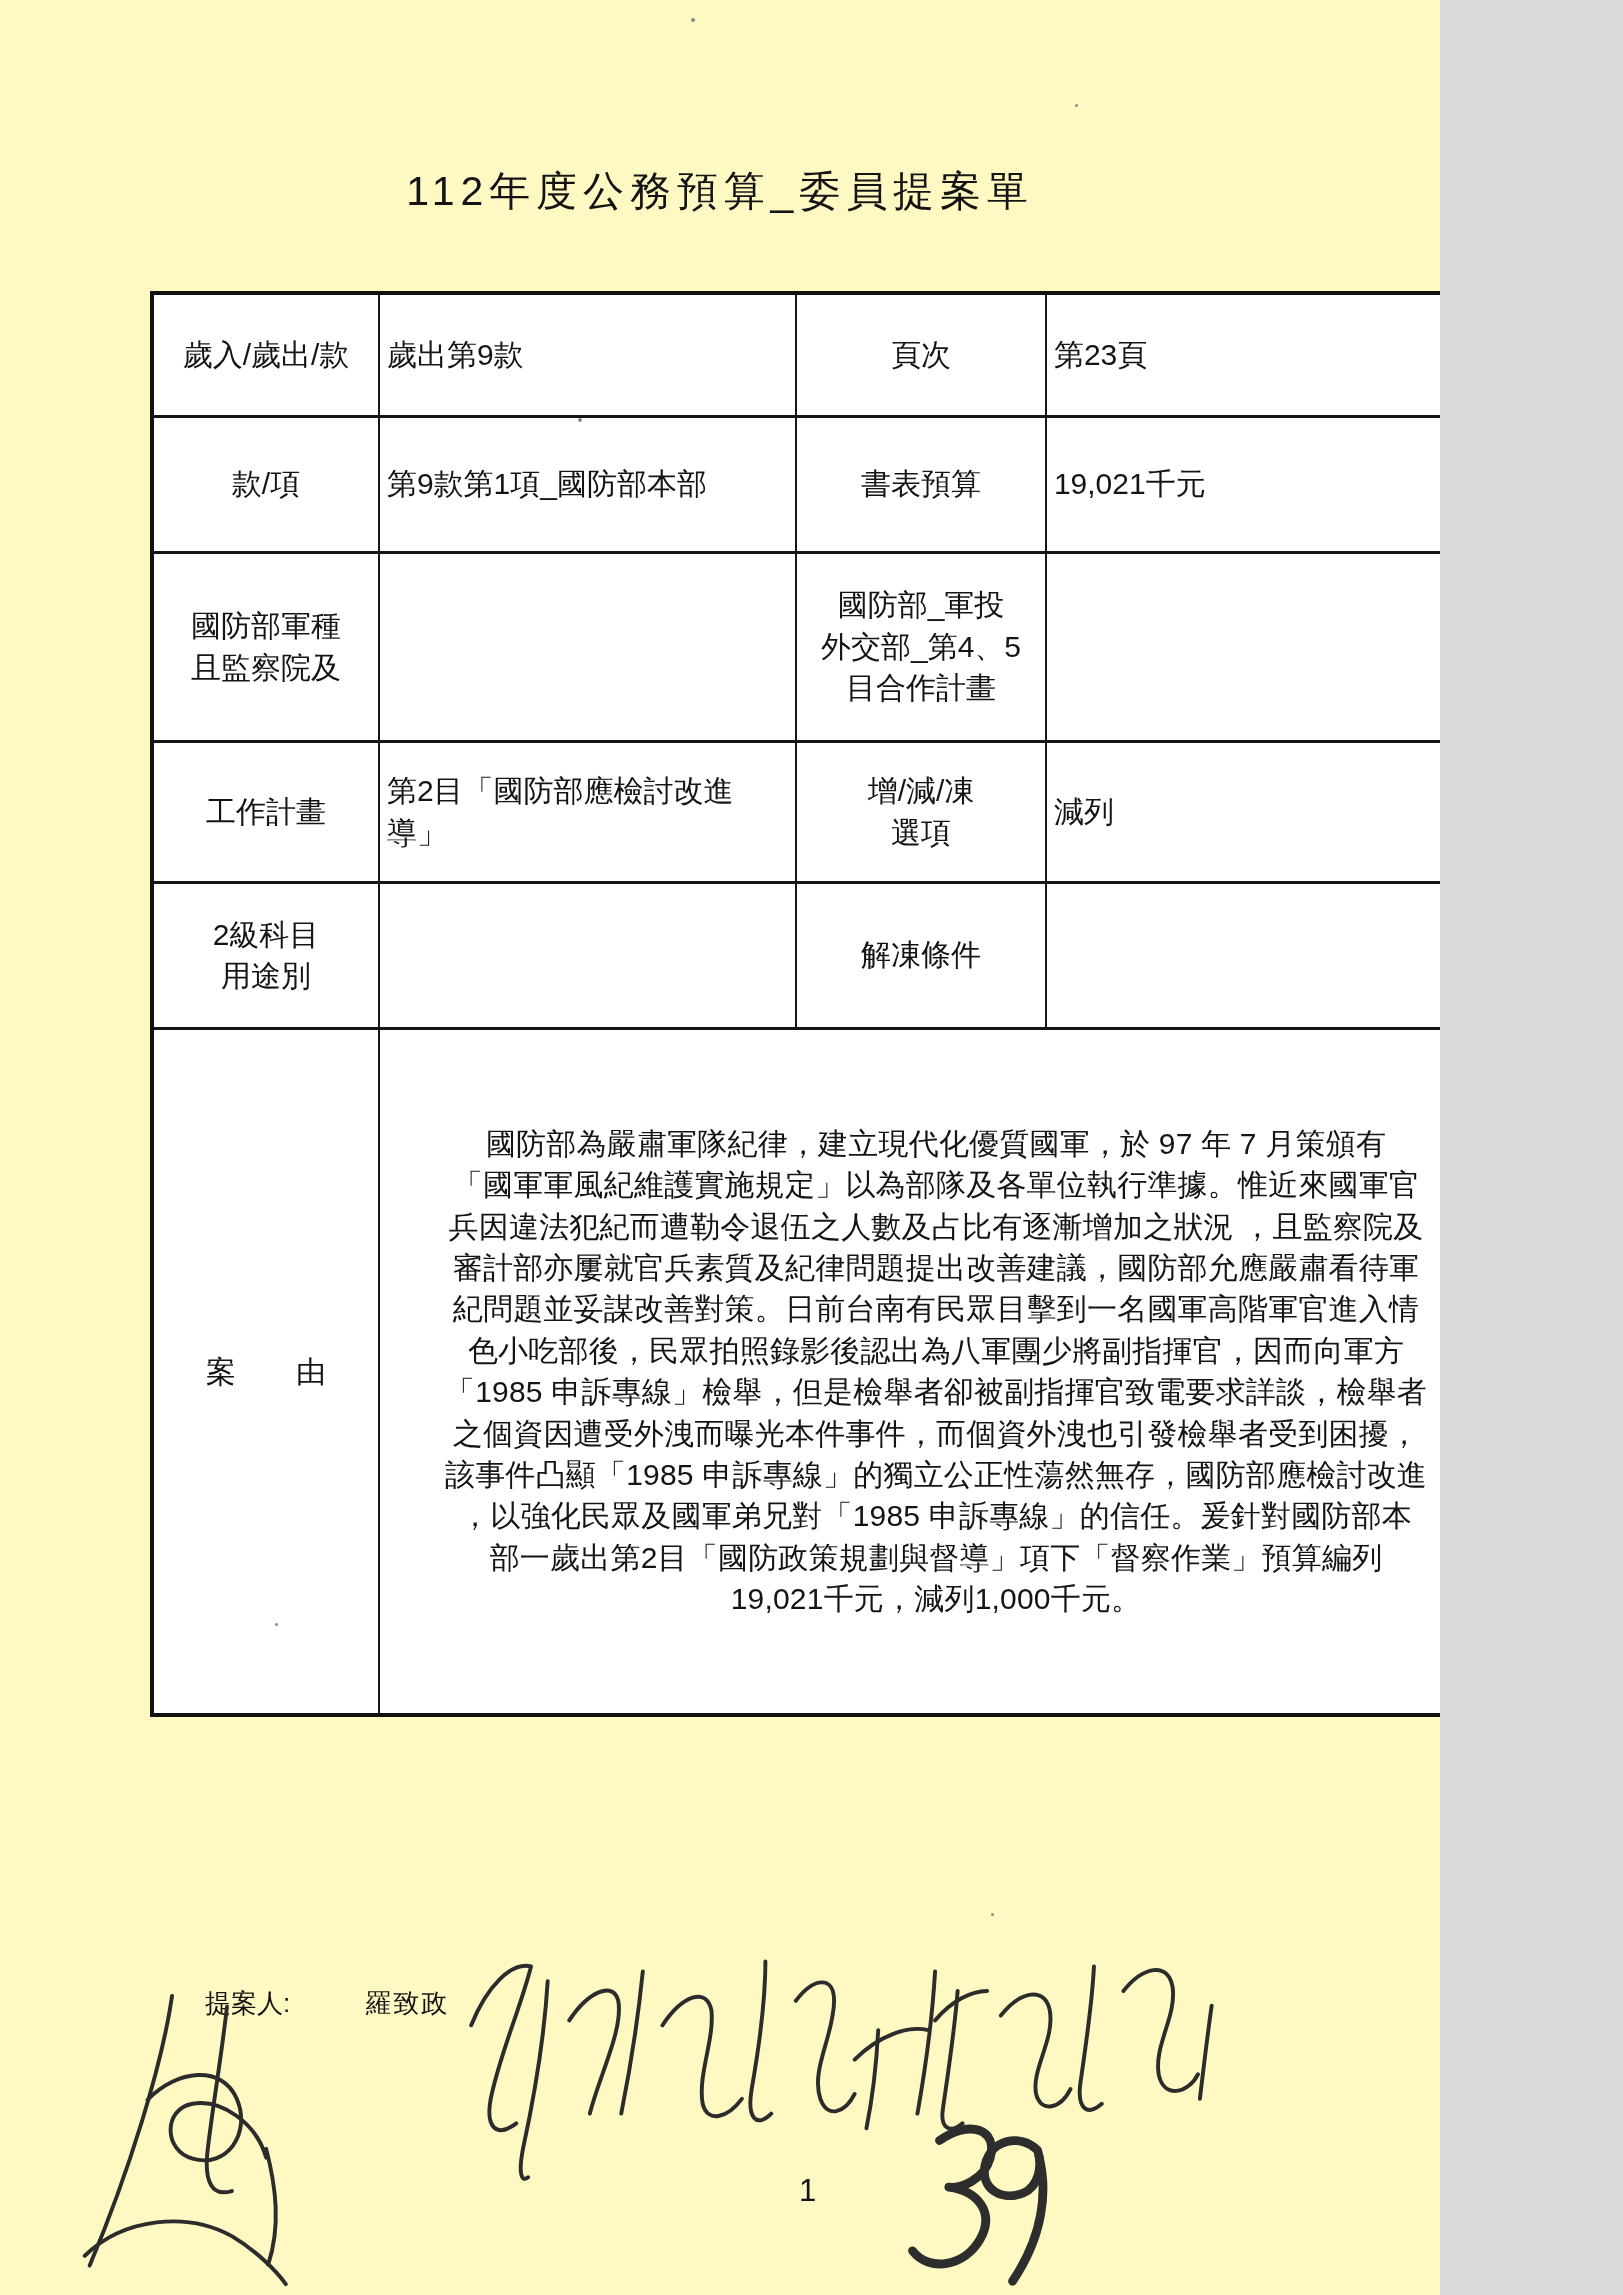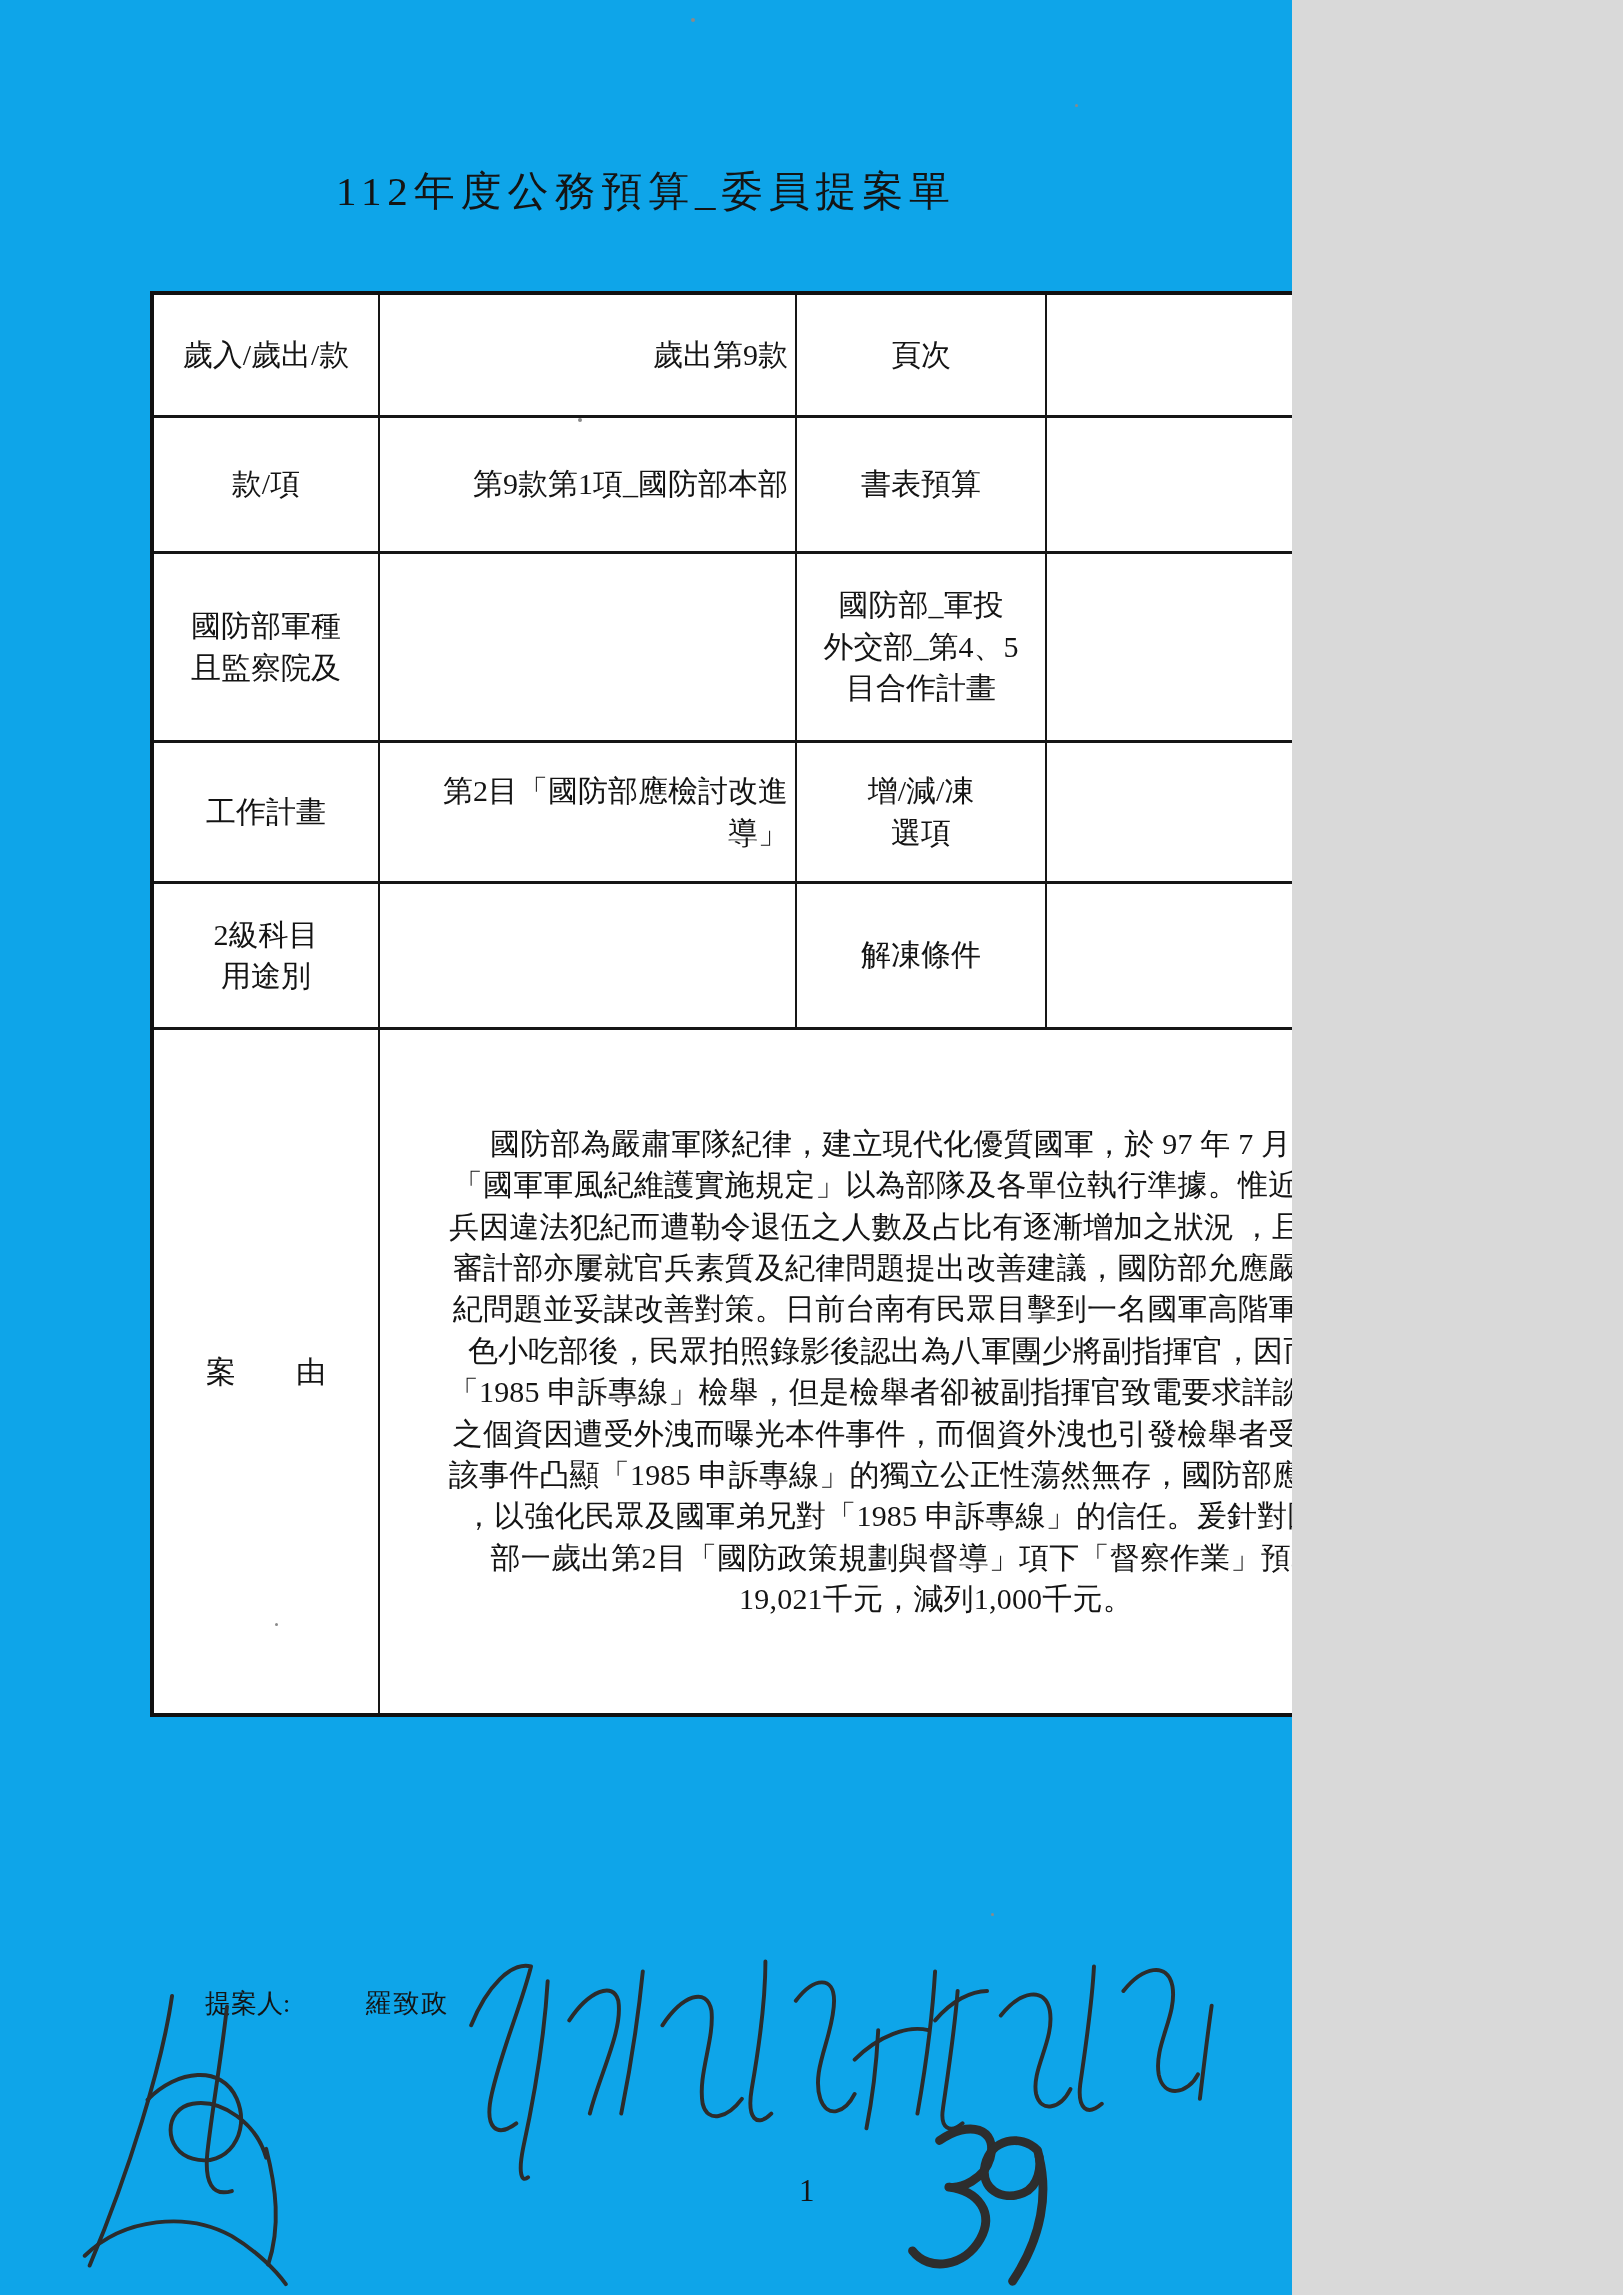--- a/index.html
+++ b/index.html
@@ -1,36 +1,36 @@
 <!DOCTYPE html>
 <html lang="zh-Hant" style="font-size:7.8px"><head>
 <meta charset="utf-8">
 <style>
   html,body{margin:0;padding:0;background:#d9d9d9;}
   .page{
-    position:relative;width:1292px;height:2295px;background:#0ea5e9;
-    font-family:Liberation Serif, serif;color:#141414;overflow:hidden;
+    position:relative;width:1440px;height:2295px;background:#fef9c3;
+    font-family:Liberation Sans, sans-serif;color:#141414;overflow:hidden;
   }
   .title{
     position:absolute;top:164px;left:0;width:100%;text-align:center;
     font-size:41px;letter-spacing:5.9px;white-space:nowrap;
   }
   table.form{
     position:absolute;left:150px;top:275px;width:1342px;
     border-collapse:collapse;table-layout:fixed;background:#fff;
     border:4.9px solid #111;
     margin-top:16px;
   }
   table.form td{
     border:2px solid #161616;border-top-width:3.9px;border-bottom-width:3.9px;
     font-size:30px;line-height:1.38;padding:2.9px 6.9px;vertical-align:middle;
     white-space:pre-line;overflow:hidden;word-break:keep-all;
   }
   td.lab{text-align:center;padding:2.9px 2px;}
-  td.val{text-align:right;}
+  td.val{text-align:left;}
   td.case-lab{font-size:32px;text-align:center;}
   td.case-val{
     font-size:31px;line-height:55px;vertical-align:top;
     padding:6.9px 2.9px 4.9px 7.8px;letter-spacing:0.2px;text-align:center;
   }
   tr.r1{height:123px;} tr.r2{height:136px;} tr.r3{height:189px;}
   tr.r4{height:141px;} tr.r5{height:133px;} tr.r6{height:137px;}
   tr.r7{height:146px;} tr.r8{height:687px;}
   .proposer{position:absolute;left:205px;top:1986px;font-size:26px;display:flex;align-items:flex-start;}
   .proposer .name{margin-left:75px;letter-spacing:2px;}

